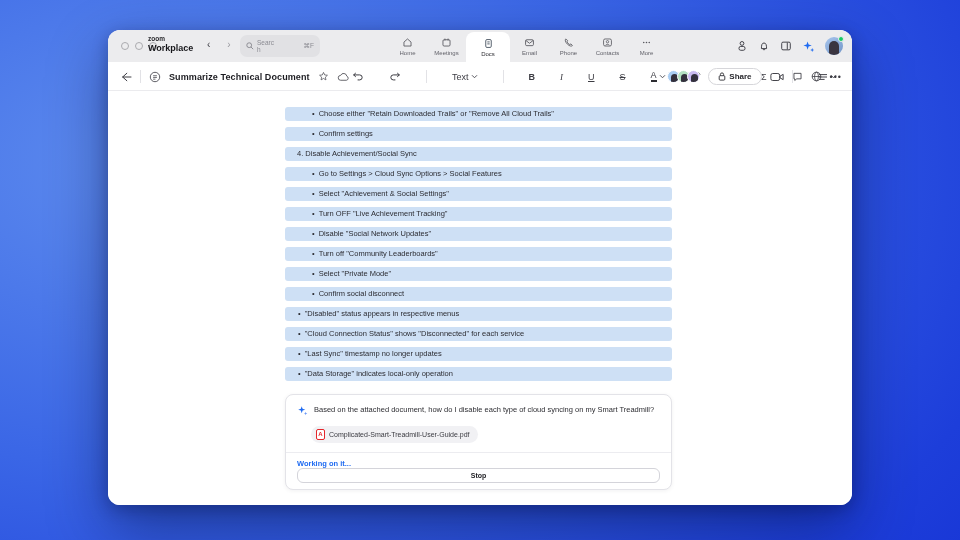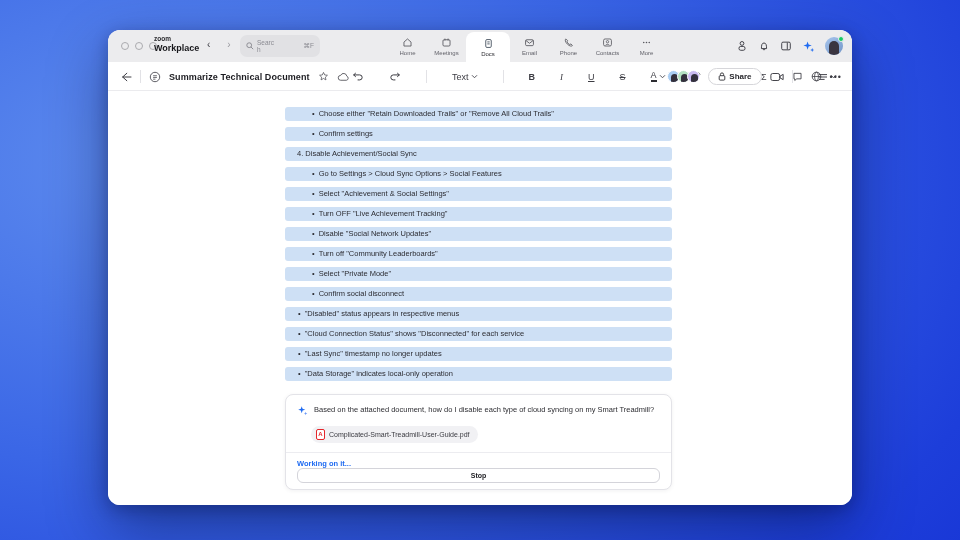--- a/index.html
+++ b/index.html
@@ -11,21 +11,21 @@
   }
   .window {
     position:absolute; left:108px; top:30px; width:744px; height:475px;
     border-radius:12px; overflow:hidden; background:#fff;
     box-shadow:0 24px 60px rgba(3,10,60,.45), 0 4px 16px rgba(3,10,60,.3);
   }
   
   .tabbar { position:relative; height:32px; background:#ececee; }
   .lights { position:absolute; left:13px; top:12px; display:flex; gap:6px; }
   .light { width:8px; height:8px; border-radius:50%; border:1.2px solid #aaaaae; background:transparent; }
-  .brand { position:absolute; left:46px; top:6px; line-height:1; }
+  .brand { position:absolute; left:40px; top:6px; line-height:1; }
   .brand .b-top { font-size:6.5px; color:#2a2a2e; display:block; font-weight:600; }
   .brand .b-bot { font-size:9px; color:#17171b; font-weight:700; display:block; margin-top:1px; }
   .navarrows { position:absolute; left:99px; top:9px; display:flex; gap:17px; font-size:10px; color:#3c3c43; }
   .navarrows .fwd { color:#9b9ba1; }
   .searchbox { position:absolute; left:132px; top:5px; width:80px; height:22px; background:#e1e1e4; border-radius:7px; display:flex; align-items:center; padding:0 6px; }
   .searchbox .stext { width:17px; font-size:6.5px; line-height:7px; color:#8b8b92; word-break:break-all; margin-left:3px; }
   .searchbox .skey { margin-left:auto; font-size:6.5px; color:#8b8b92; }
   .tabs { position:absolute; left:280px; top:0; height:32px; display:flex; align-items:flex-end; }
   .tab { width:39px; height:32px; display:flex; flex-direction:column; align-items:center; justify-content:center; gap:2px; color:#57575e; }
   .tab .tlabel { font-size:6px; color:#62626a; }

